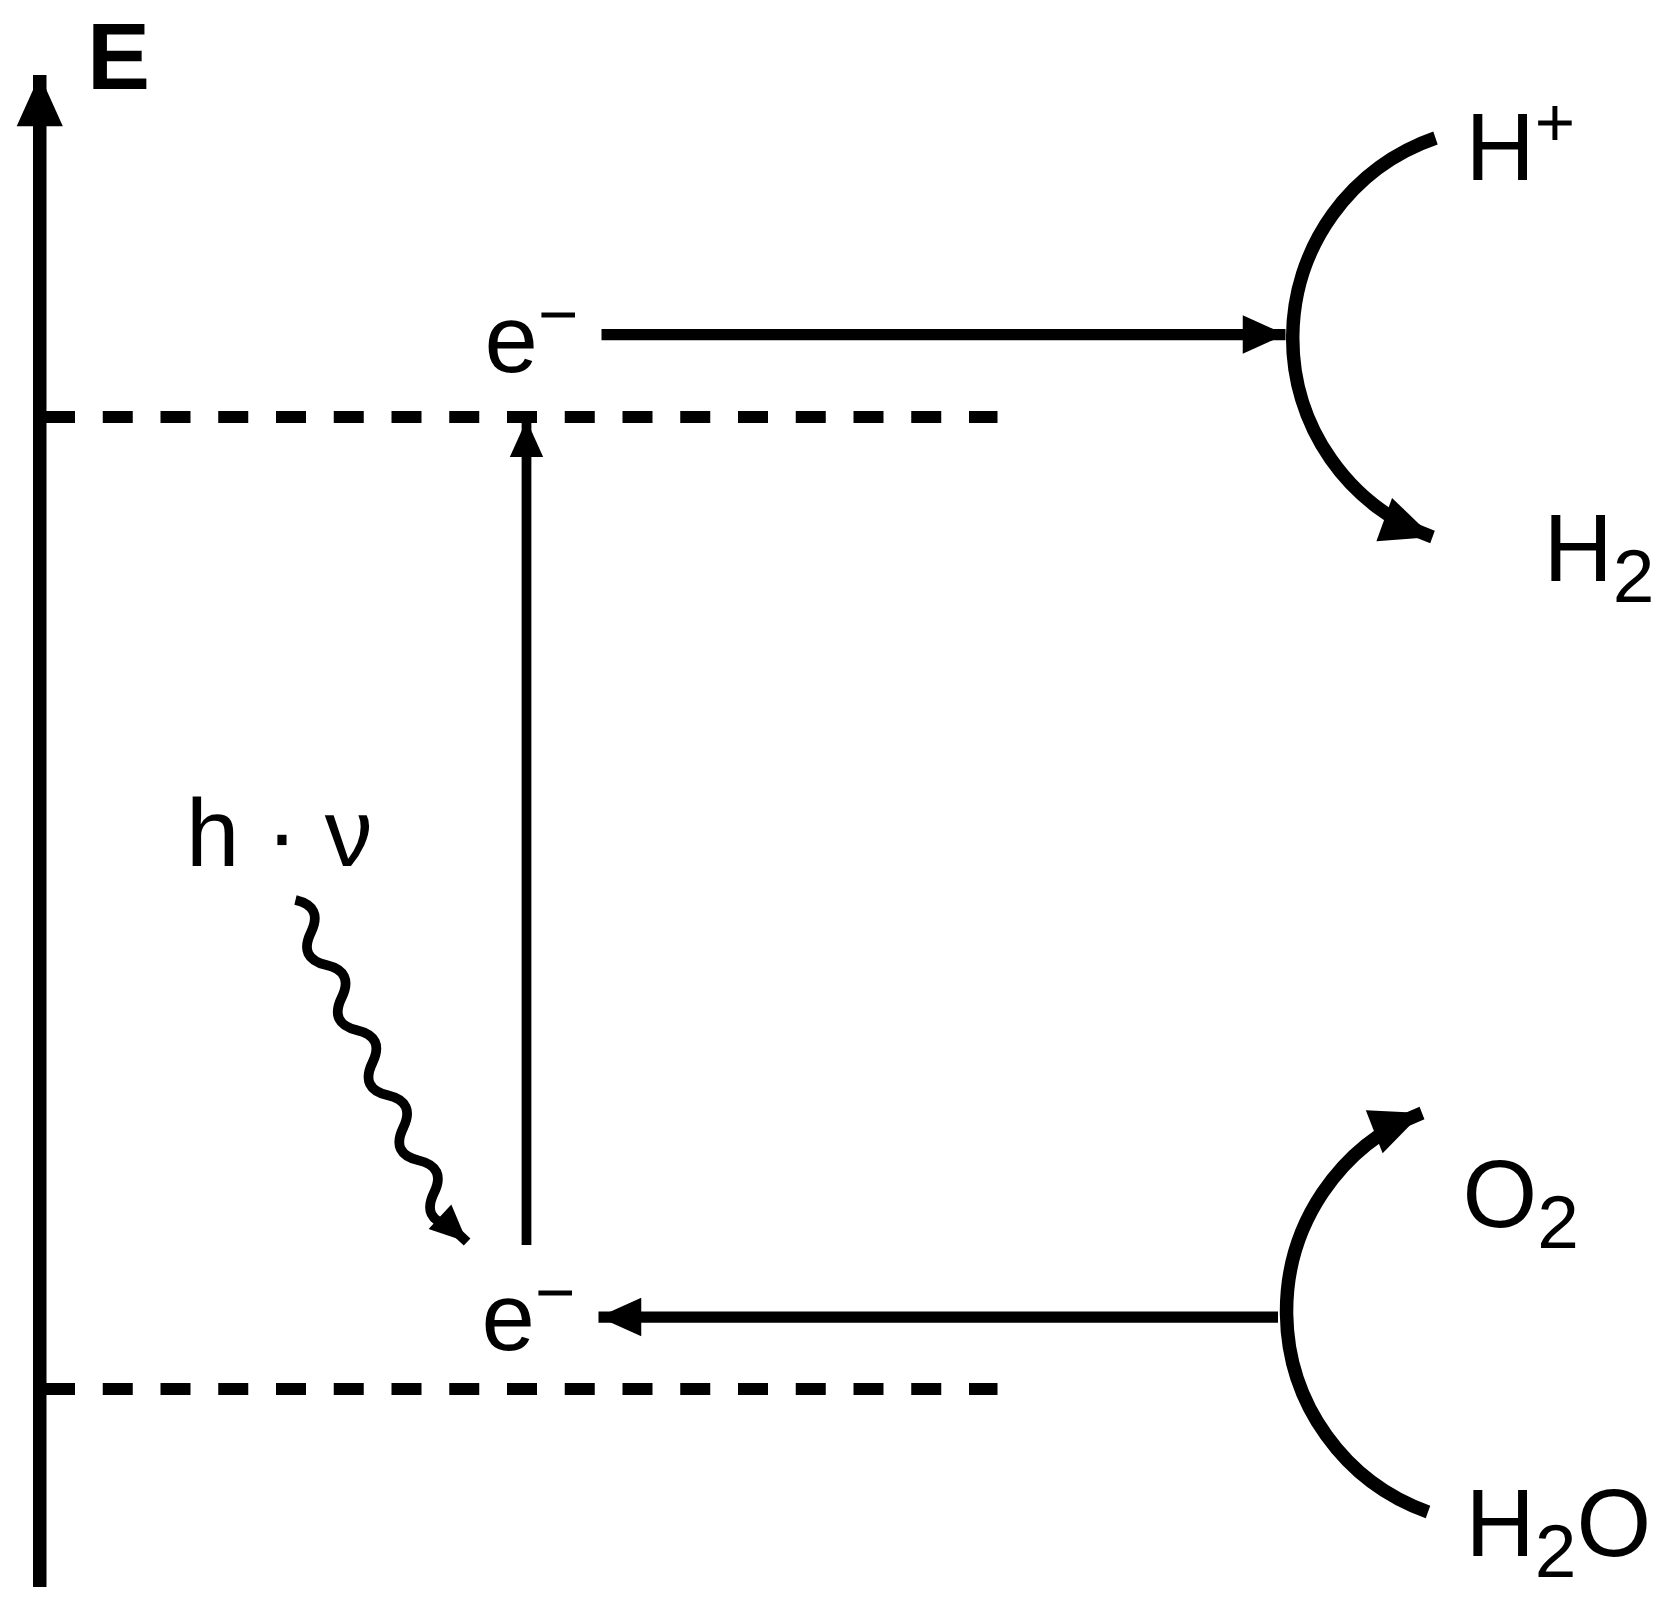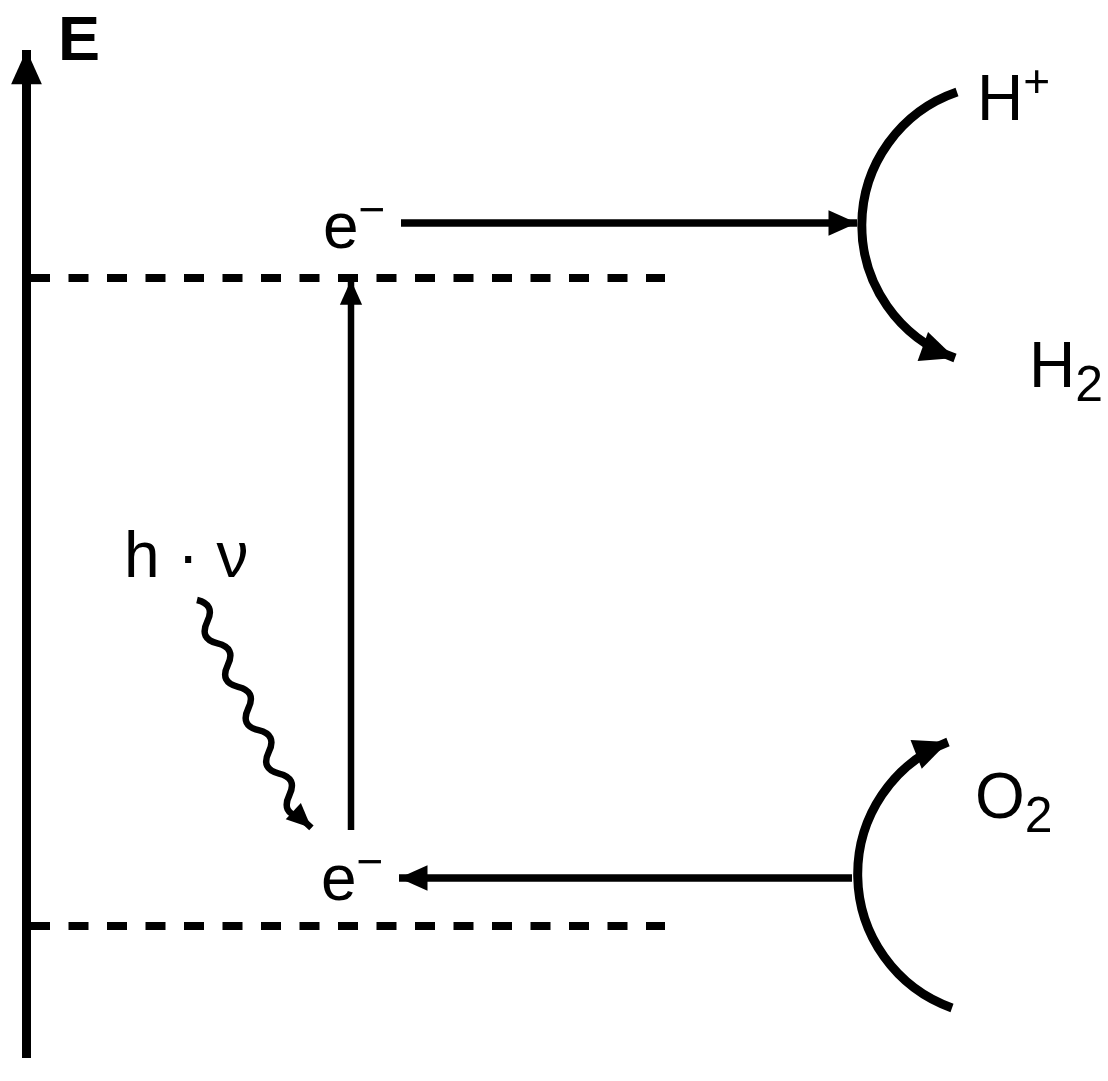--- a/index.html
+++ b/index.html
@@ -80,14 +80,17 @@
   </div>
 
   <div class="lbl" style="left:1029px; top:333px;">
     <span>H</span><span class="sub">2</span>
   </div>
 
   <div class="lbl" style="left:975px; top:724px;margin-top:40px;">
     <span>O</span><span class="sub">2</span>
   </div>
 
+  <div class="lbl" style="left:977px; top:983px;">
+    <span>H</span><span class="sub">2</span><span>O</span>
+  </div>
 
 </div>
 
 </body></html>

